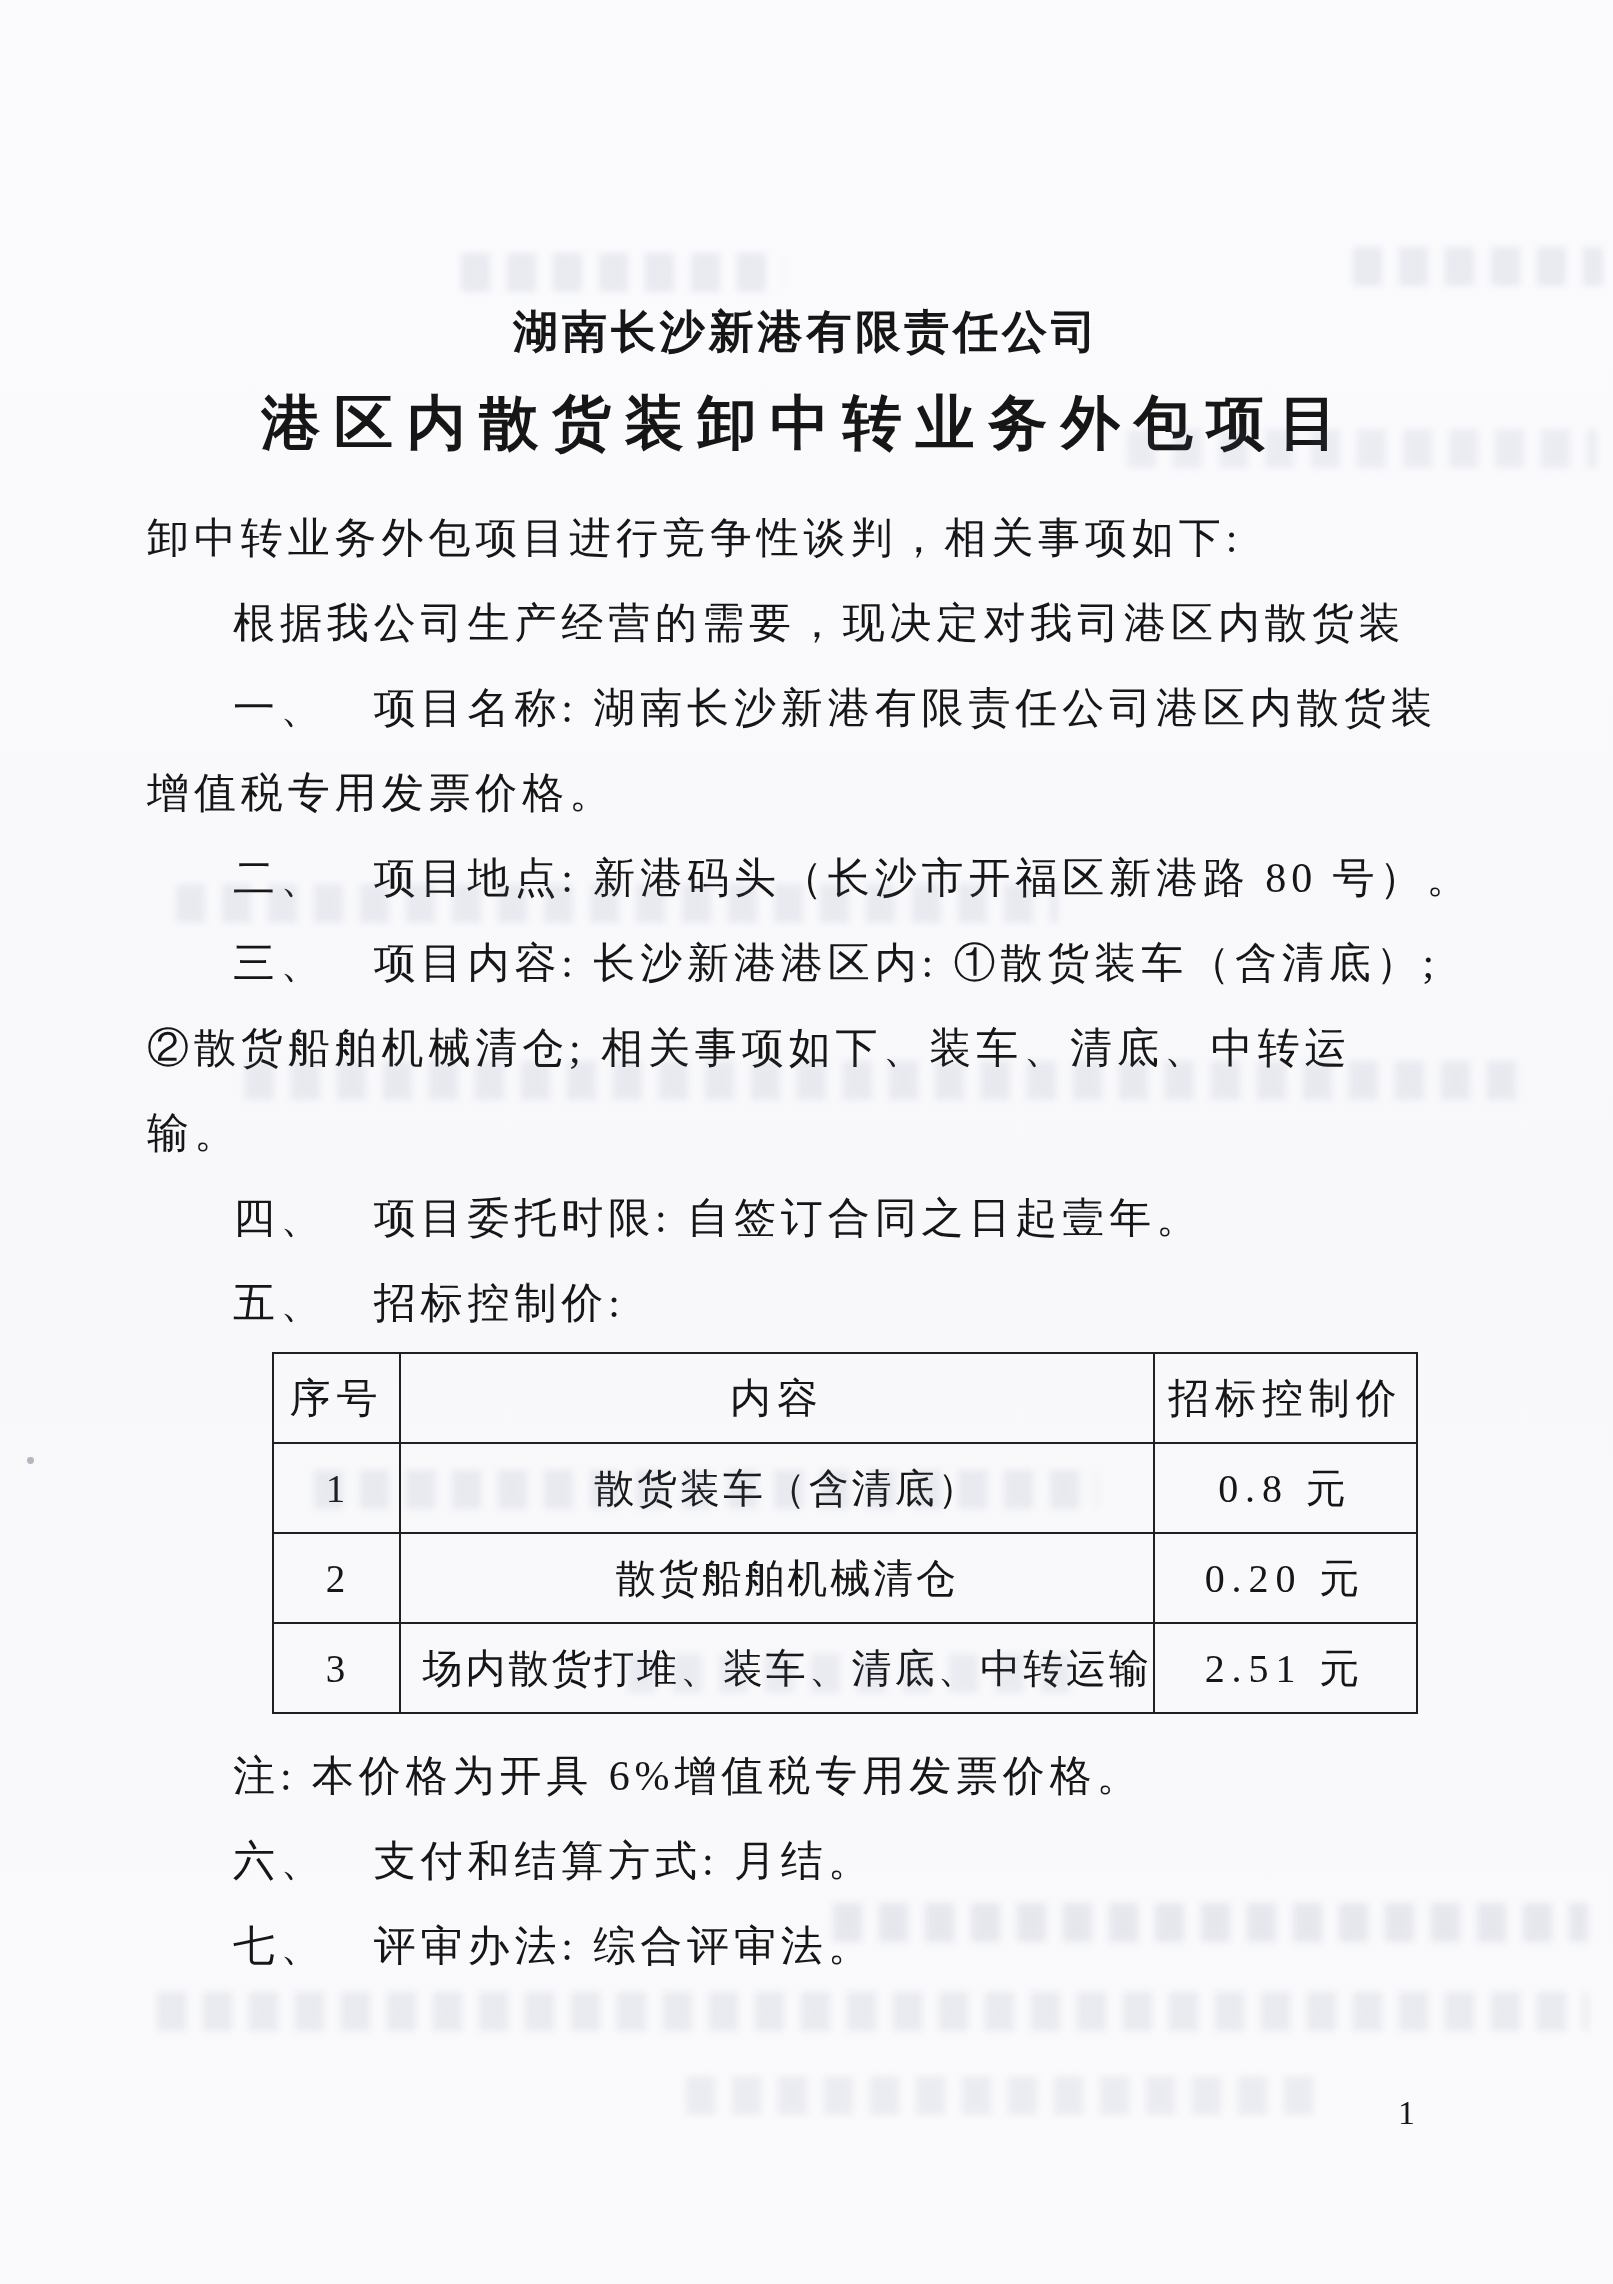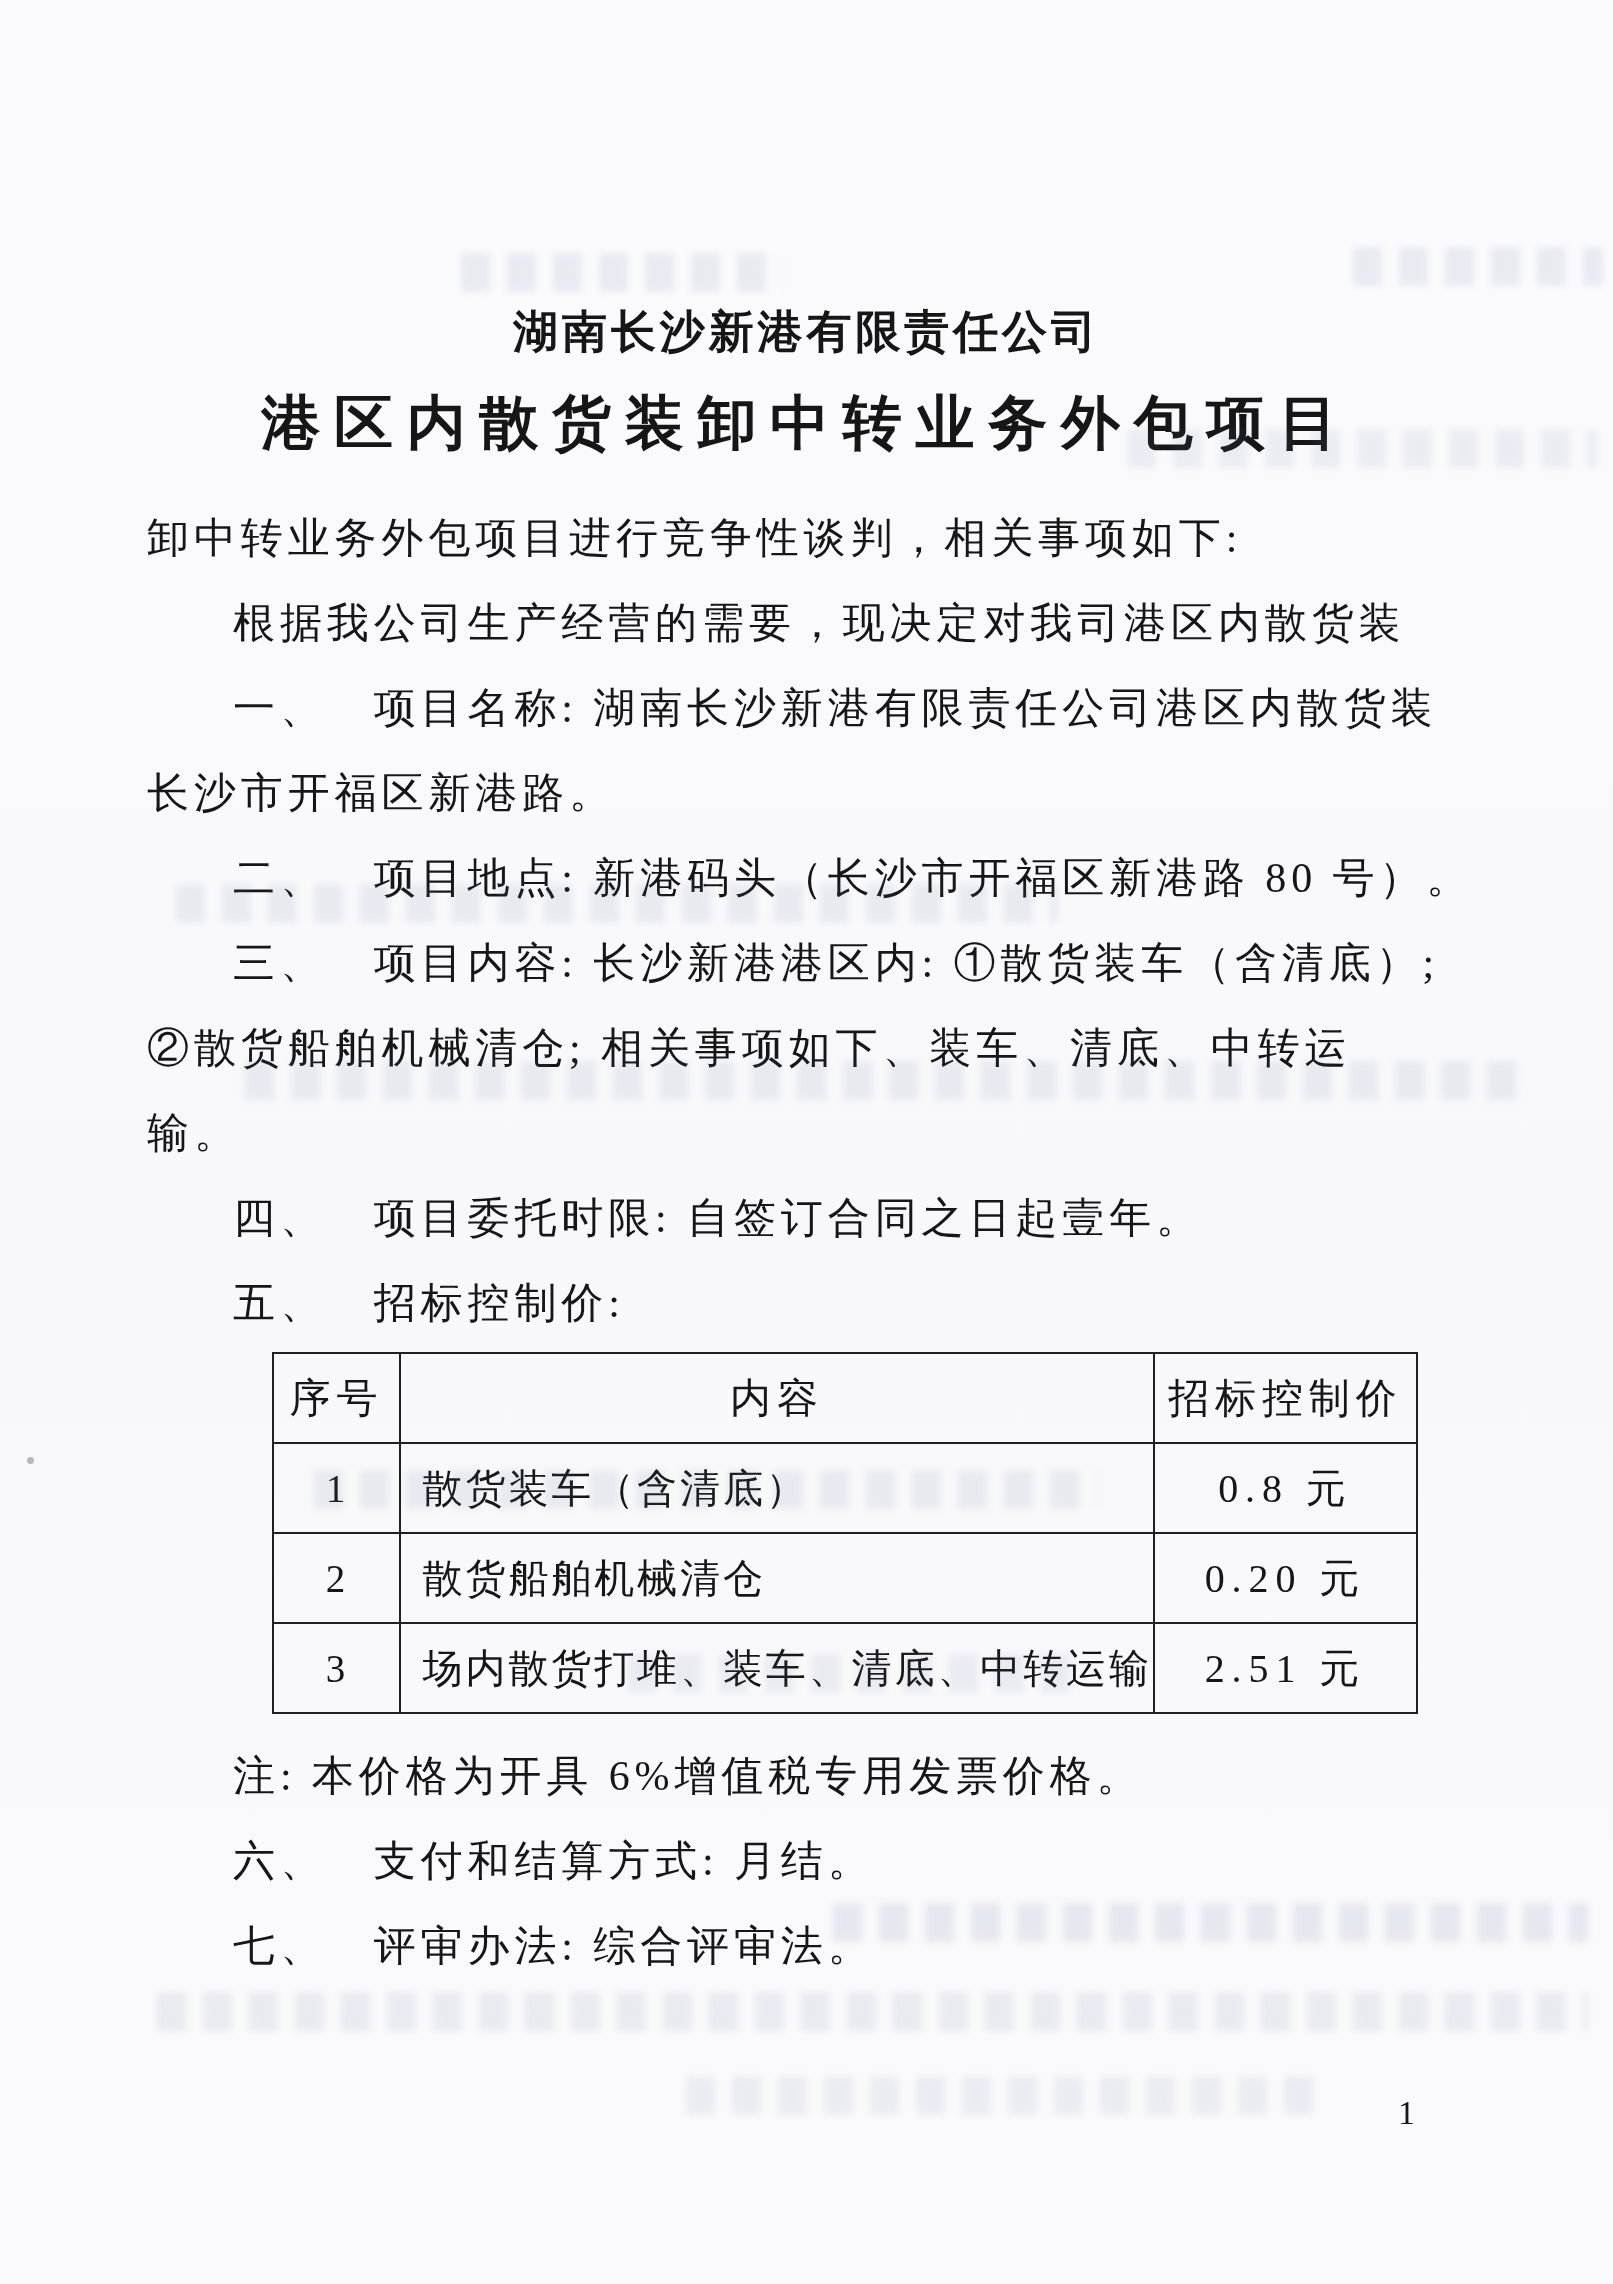--- a/index.html
+++ b/index.html
@@ -51,21 +51,21 @@
   .tbl th, .tbl td {
     border: 2.9px solid #202020;
     height: 86px;
     overflow: hidden;
     white-space: pre;
   }
   .tbl th {
     font-size: 41px; font-weight: normal; letter-spacing: 5.9px; text-align: center;
   }
   .c-no    { text-align: center; font-size: 39px; letter-spacing: 2px; }
-  .c-content { text-align: left; padding-left: 21.6px; font-size: 40px; letter-spacing: 2.9px; }
+  .c-content { text-align: center; padding-left: 21.6px; font-size: 40px; letter-spacing: 2.9px; }
   .c-price { text-align: center; font-size: 40px; letter-spacing: 6.9px; }
 
   .footer-lines { margin-top: 19.6px; }
 
   .pagenum {
     position: absolute; left: 1398px; top: 2094px;
     font-size: 34px; letter-spacing: 0;
   }
 </style>
 </head>
@@ -87,21 +87,21 @@
 
   <div class="titles">
     <div class="t1">湖南长沙新港有限责任公司</div>
     <div class="t2">港区内散货装卸中转业务外包项目</div>
   </div>
 
   <div class="content">
     <div class="line">卸中转业务外包项目进行竞争性谈判，相关事项如下:</div>
     <div class="line indent">根据我公司生产经营的需要，现决定对我司港区内散货装</div>
     <div class="line indent">一、　项目名称: 湖南长沙新港有限责任公司港区内散货装</div>
-    <div class="line">长沙市开福区新港路。</div>
+    <div class="line">增值税专用发票价格。</div>
     <div class="line indent">二、　项目地点: 新港码头（长沙市开福区新港路 80 号）。</div>
     <div class="line indent">三、　项目内容: 长沙新港港区内: ①散货装车（含清底）;</div>
     <div class="line">②散货船舶机械清仓; 相关事项如下、装车、清底、中转运</div>
     <div class="line">输。</div>
     <div class="line indent">四、　项目委托时限: 自签订合同之日起壹年。</div>
     <div class="line indent">五、　招标控制价:</div>
 
     <table class="tbl">
       <colgroup>
         <col style="width:127px">

